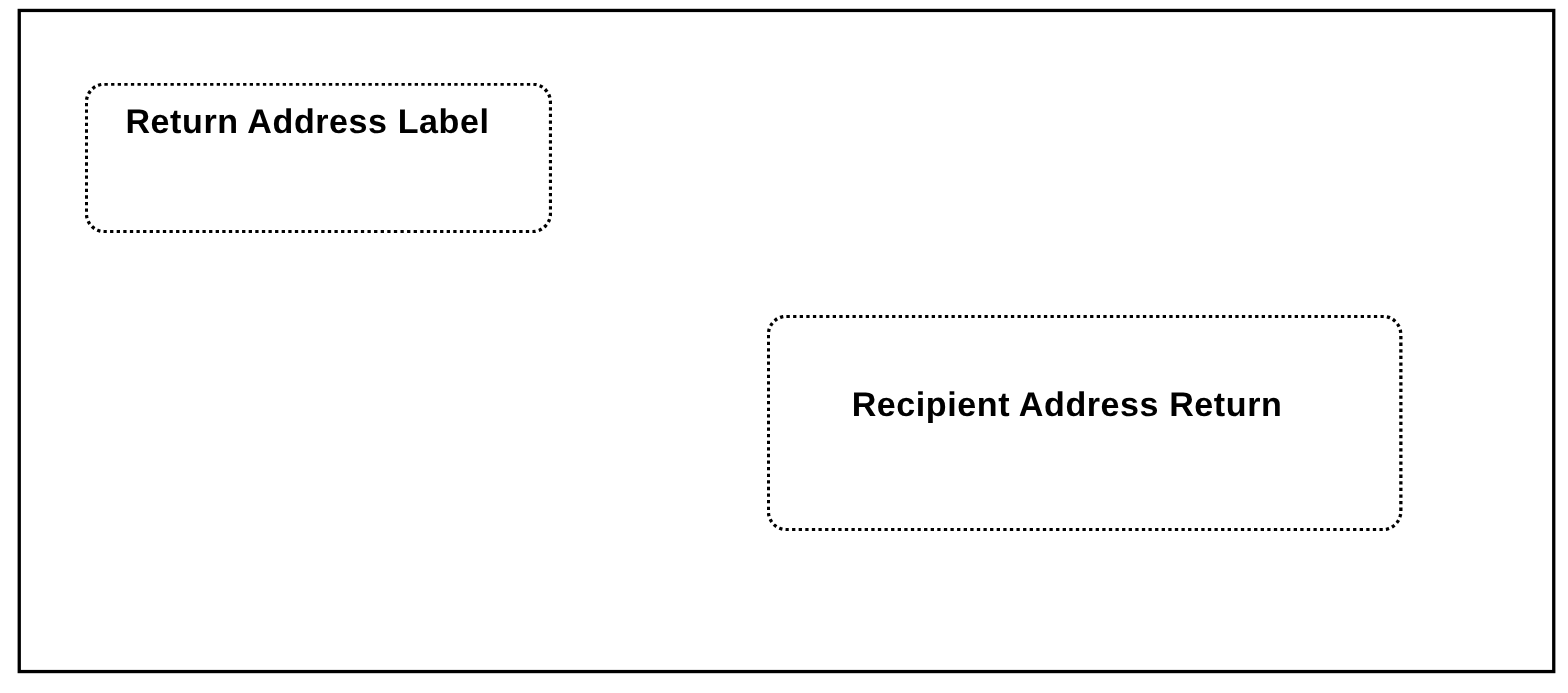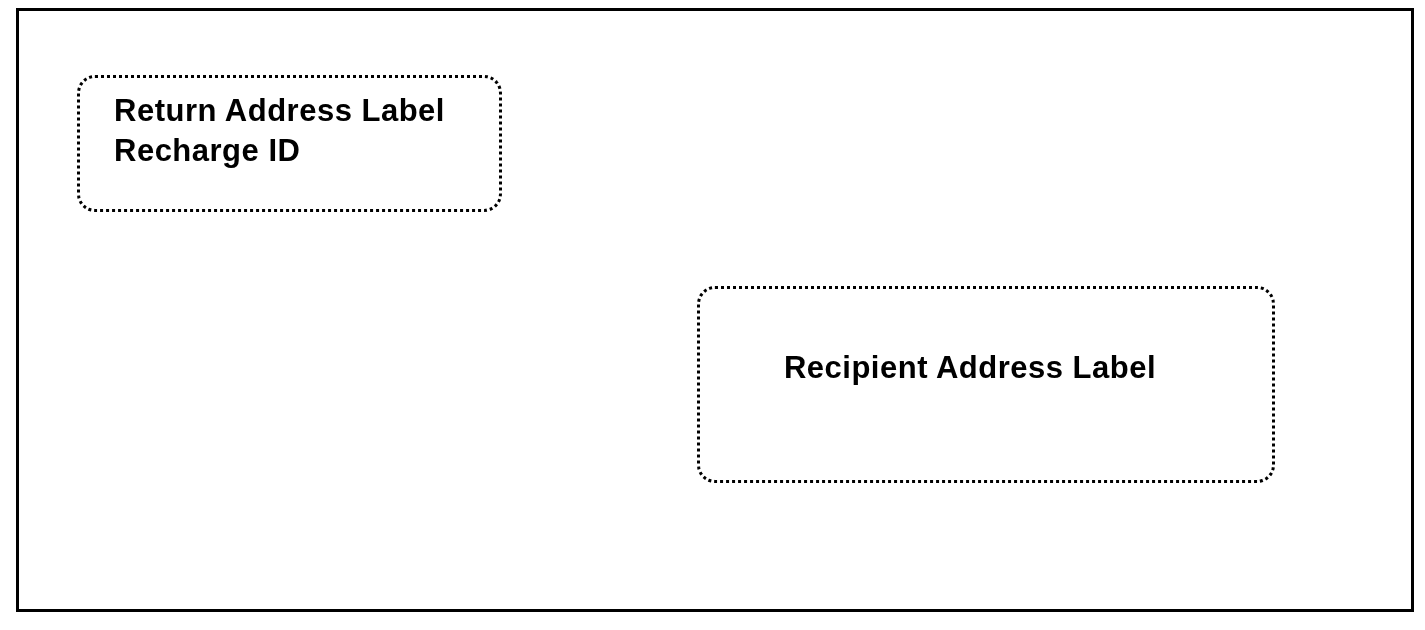--- a/index.html
+++ b/index.html
@@ -61,21 +61,20 @@
   }
 </style>
 </head>
 <body>
 
 <div class="canvas">
   <div class="envelope-outline">
 
     <div class="label-box return-box">
       <div class="label-line">Return Address Label</div>
-      <div class="label-line">Recharge ID</div>
     </div>
 
     <div class="label-box recipient-box">
-      <span class="label-text label-line">Recipient Address Label</span>
+      <span class="label-text label-line">Recipient Address Return</span>
     </div>
 
   </div>
 </div>
 
 </body></html>

